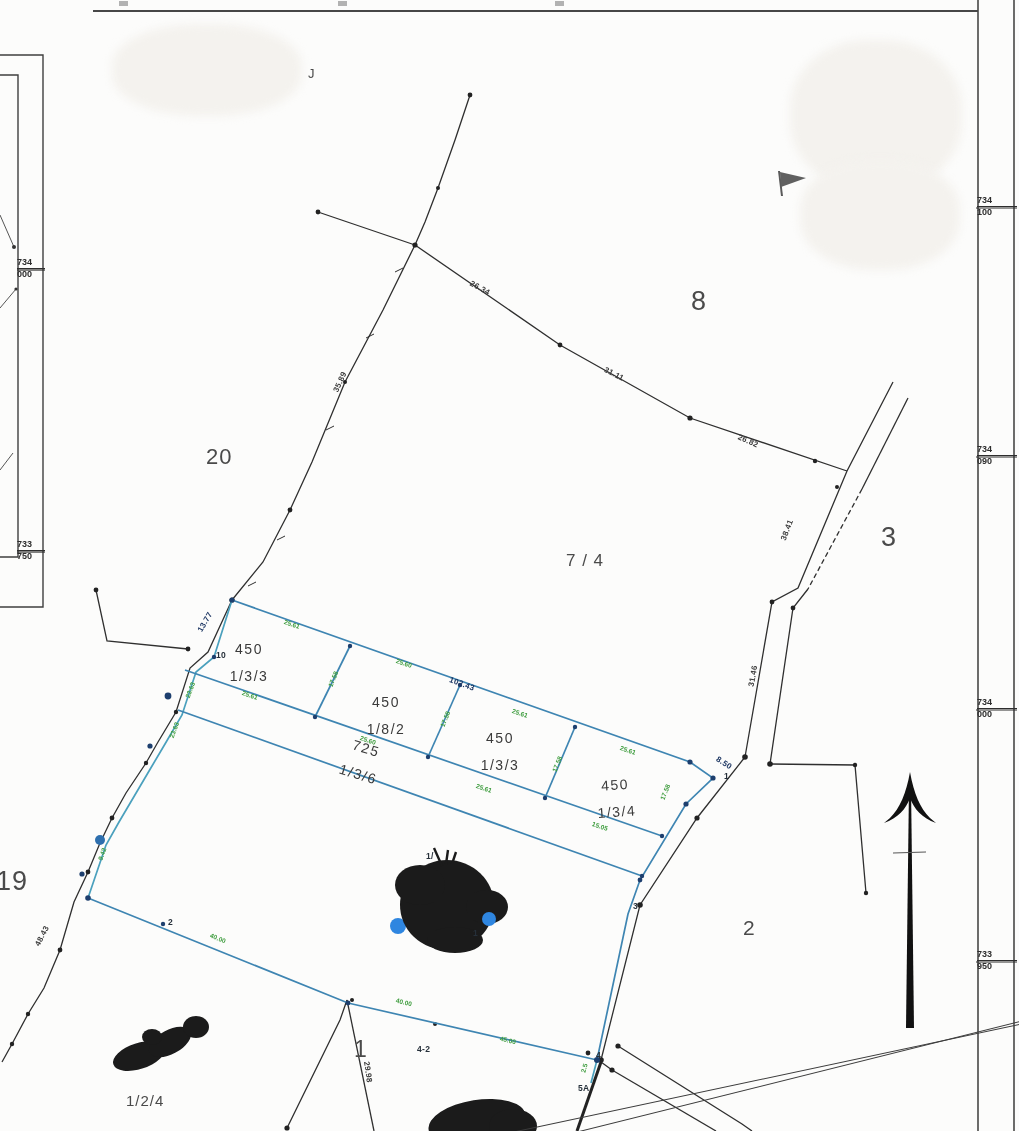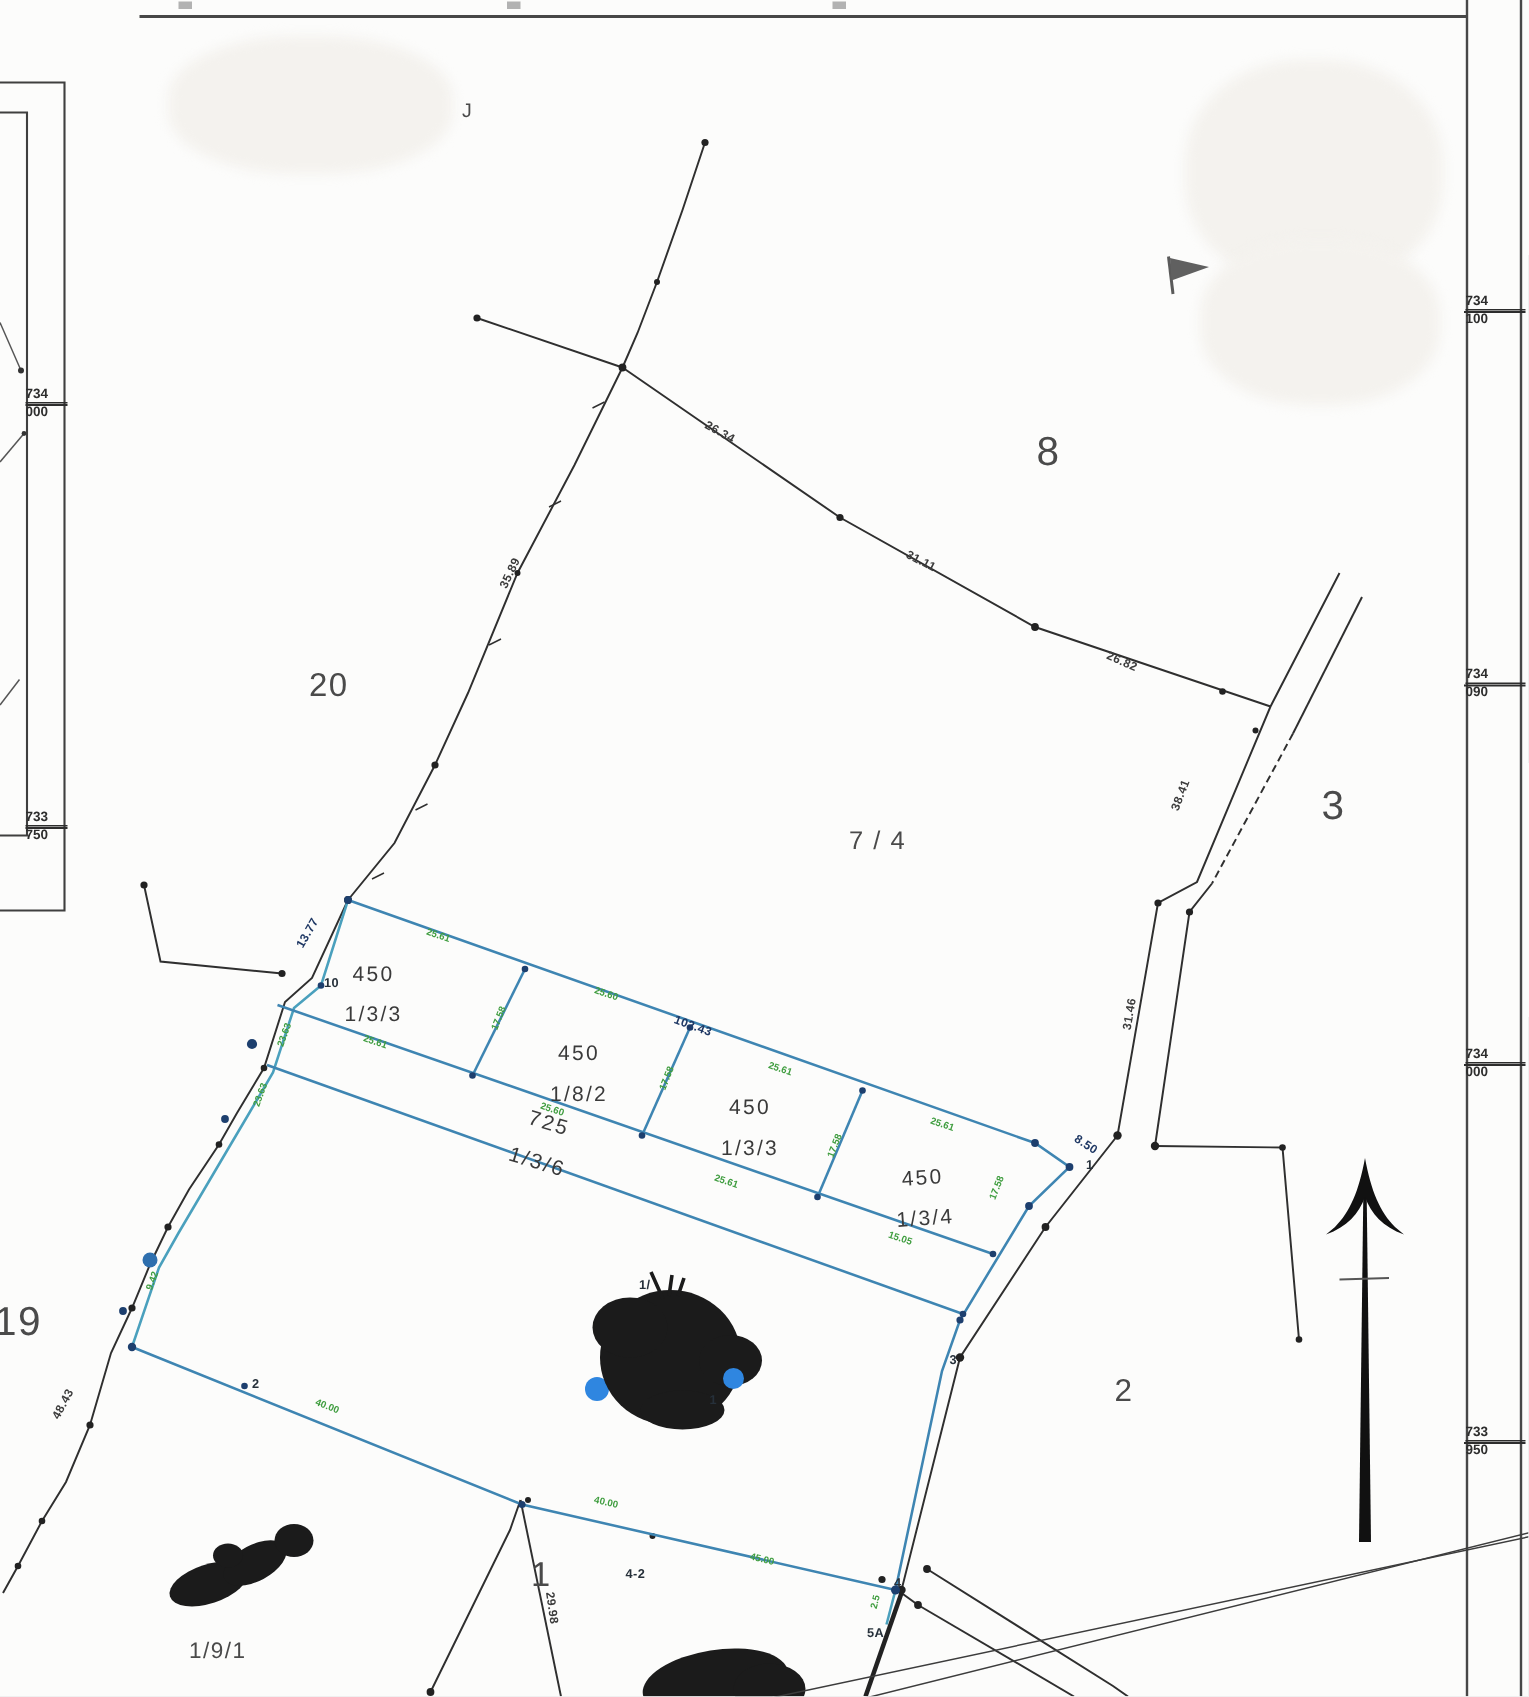--- a/index.html
+++ b/index.html
@@ -208,21 +208,21 @@
   <div id="annotations">
       <div class="lbl region" style="left: 308px; top: 66px; font-size: 13px;">J</div>
       <div class="lbl region" style="left: 206px; top: 444px; font-size: 22px;">20</div>
       <div class="lbl region" style="left: 691px; top: 286px; font-size: 27px;">8</div>
       <div class="lbl region" style="left: 881px; top: 522px; font-size: 27px;">3</div>
       <div class="lbl region" style="left: 566px; top: 551px; font-size: 17px;">7 / 4</div>
       <div class="lbl region" style="left: -4px; top: 866px; font-size: 27px;">19</div>
       <div class="lbl region" style="left: 743px; top: 916px; font-size: 21px;">2</div>
       <div class="lbl region" style="left: 354px; top: 1036px; font-size: 23px;">1</div>
       <div class="lbl region strike" style="left: 272px; top: 1066px; transform: rotate(-8deg); font-size: 16px;">1/2</div>
-      <div class="lbl region" style="left: 126px; top: 1092px; font-size: 15px;">1/9/1</div>
+      <div class="lbl region" style="left: 126px; top: 1092px; font-size: 15px;">1/2/4</div>
       <div class="lbl parcel" style="left: 249px; top: 663px; transform: translate(-50%, -50%);">
         <div>450</div>
         <div>1/3/3</div>
       </div>
       <div class="lbl parcel" style="left: 386px; top: 716px; transform: translate(-50%, -50%);">
         <div>450</div>
         <div>1/8/2</div>
       </div>
       <div class="lbl parcel" style="left: 500px; top: 752px; transform: translate(-50%, -50%);">
         <div>450</div>

